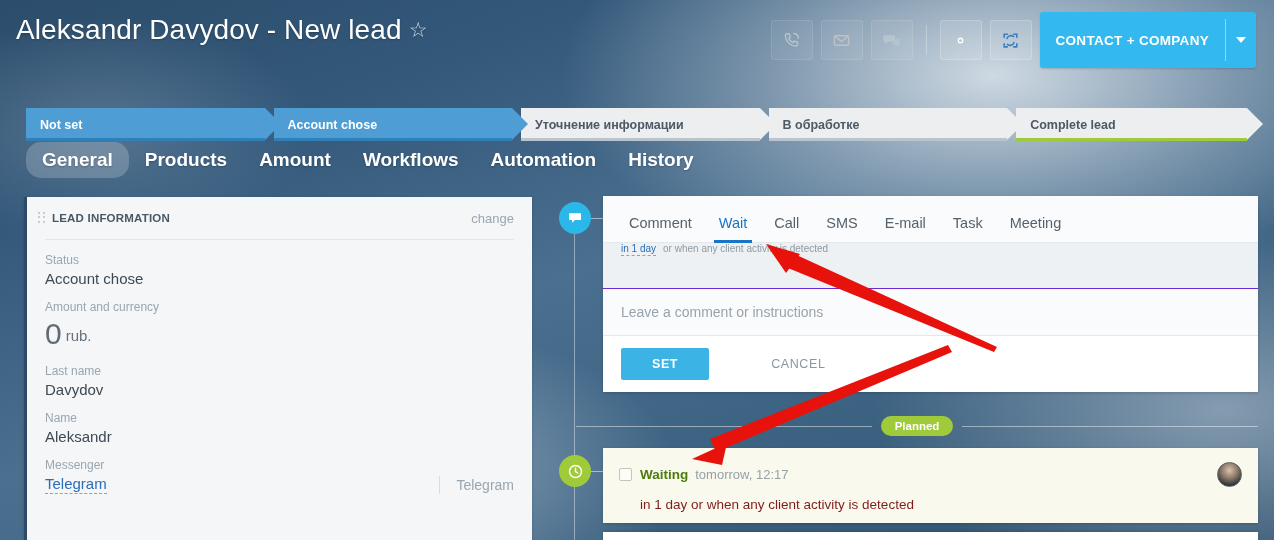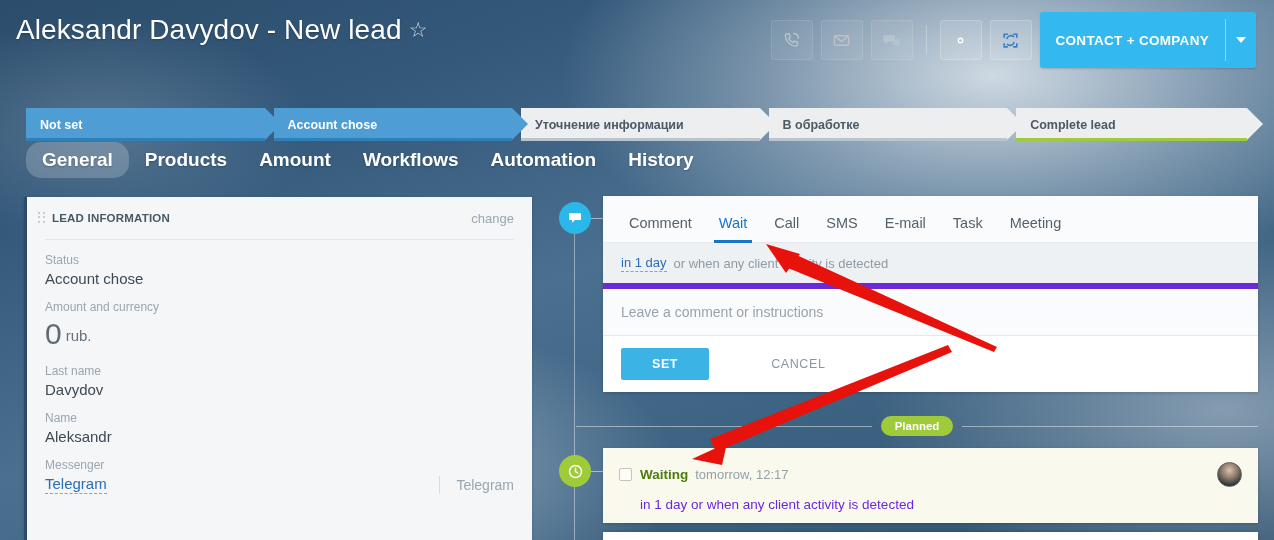--- a/index.html
+++ b/index.html
@@ -180,23 +180,23 @@
   .comp-tab {
     position: relative; font-size: 14.5px; color: #55626d;
     padding: 0 9px 11px 9px; margin-right: 9px; white-space: nowrap;
   }
   .comp-tab.active { color: #1a73c4; }
   .comp-tab.active::after {
     content: ""; position: absolute; left: 4px; right: 4px; bottom: -1px;
     height: 3px; background: #1a73c4;
   }
   .comp-when {
-    height: 46px; display: flex; align-items: center; padding: 0 18px;
-    background: #eef1f3; border-bottom: 6px solid #6d28d9;
-    font-size: 13px;
+    height: 46px; display: flex; align-items: flex-start; padding: 0 18px;
+    background: #eef1f3; border-bottom: 1px solid #6d28d9;
+    font-size: 10px;
   }
   .when-link {
     color: #2b6cb8; border-bottom: 1px dashed #7aa5d4; padding-bottom: 1px;
     margin-right: 7px;
   }
   .when-rest { color: #8e9aa4; }
   .comp-input {
     height: 47px; display: flex; align-items: center; padding: 0 18px;
     font-size: 14px; color: #98a3ac; border-bottom: 1px solid #e4e8ea;
     background: #fafbfc;
@@ -237,21 +237,21 @@
     margin-right: 8px; border-radius: 2px; flex: 0 0 auto;
   }
   .wc-title { font-size: 13.5px; font-weight: bold; color: #4d7c0f; margin-right: 7px; }
   .wc-time { font-size: 13px; color: #97a0a8; }
   .wc-avatar {
     margin-left: auto; width: 25px; height: 25px; border-radius: 50%;
     background: radial-gradient(circle at 50% 32%, #d9c5ae 0%, #8a7766 42%, #2e3136 78%);
     border: 1px solid #5b6168; flex: 0 0 auto;
   }
   .wc-desc {
-    font-size: 13.5px; color: #6d28d9; margin-top: 10px; margin-left: 21px;
+    font-size: 13.5px; color: #7f1d1d; margin-top: 10px; margin-left: 21px;
   }
   .next-card {
     position: absolute; left: 603px; top: 532px; width: 655px; height: 14px;
     background: #ffffff; box-shadow: 0 -1px 3px rgba(0,0,0,0.12);
   }
 
   
   .arrows { position: absolute; left: 0; top: 0; width: 1274px; height: 540px;
             pointer-events: none; z-index: 50; }
 </style>

